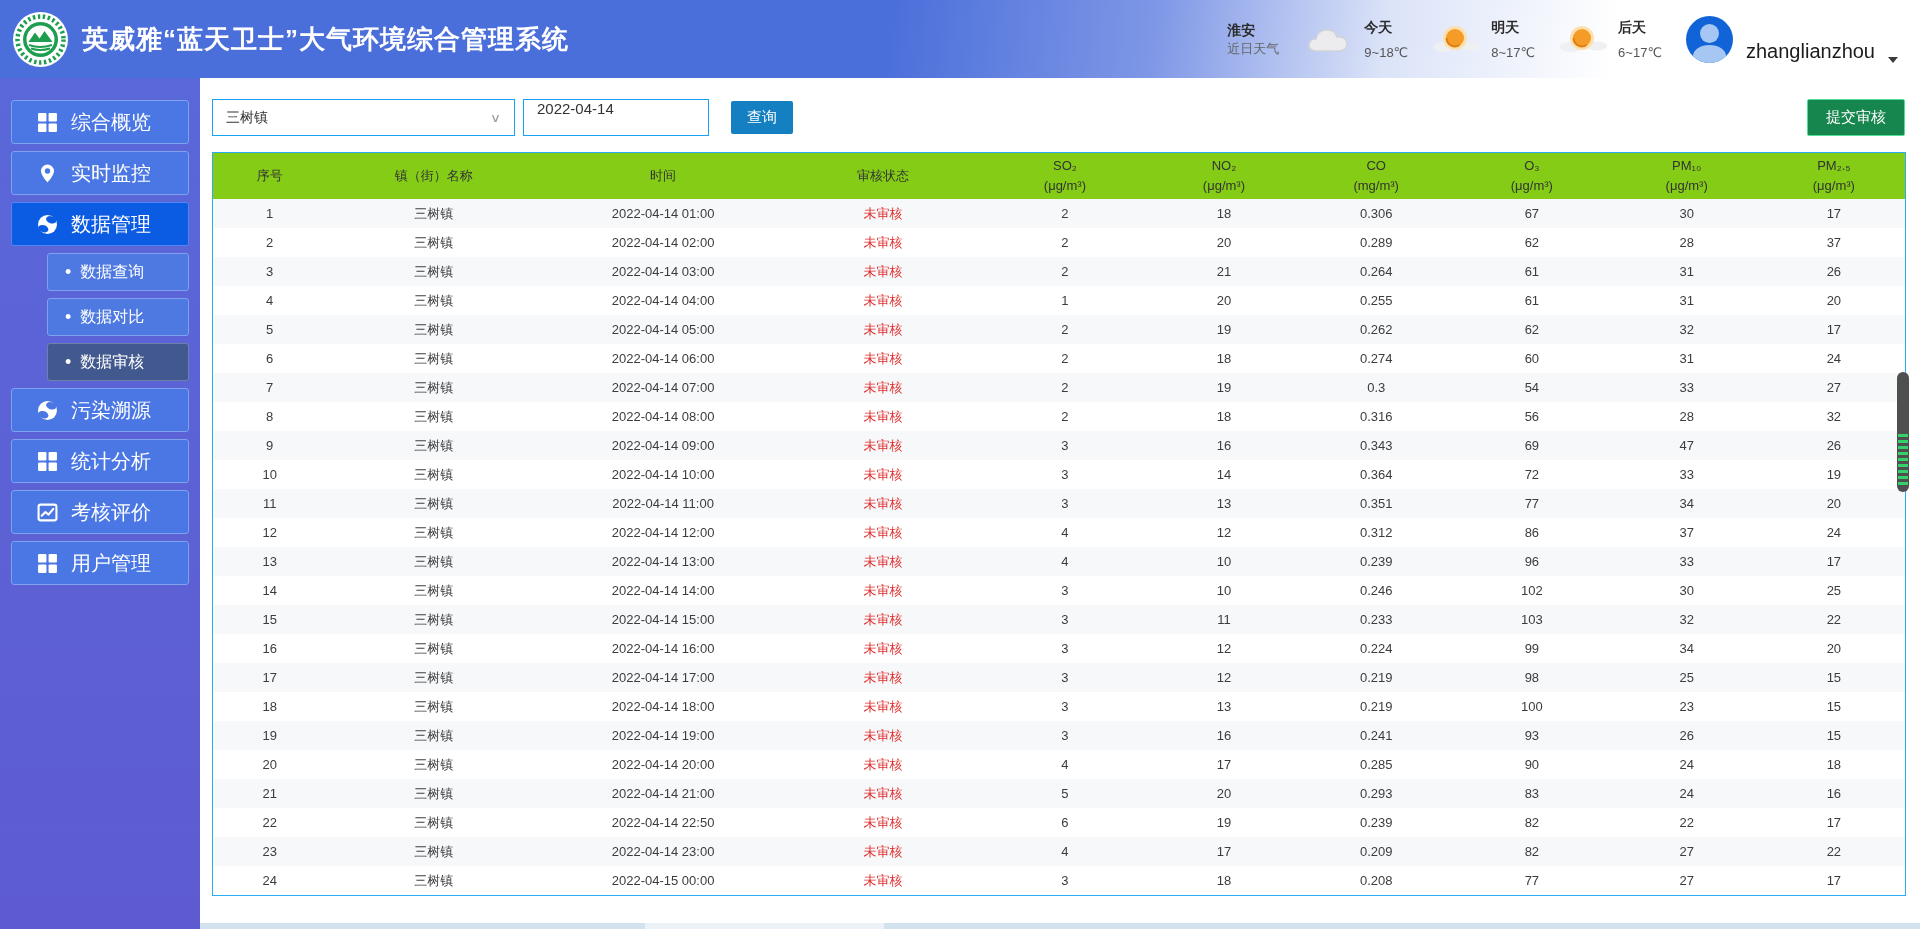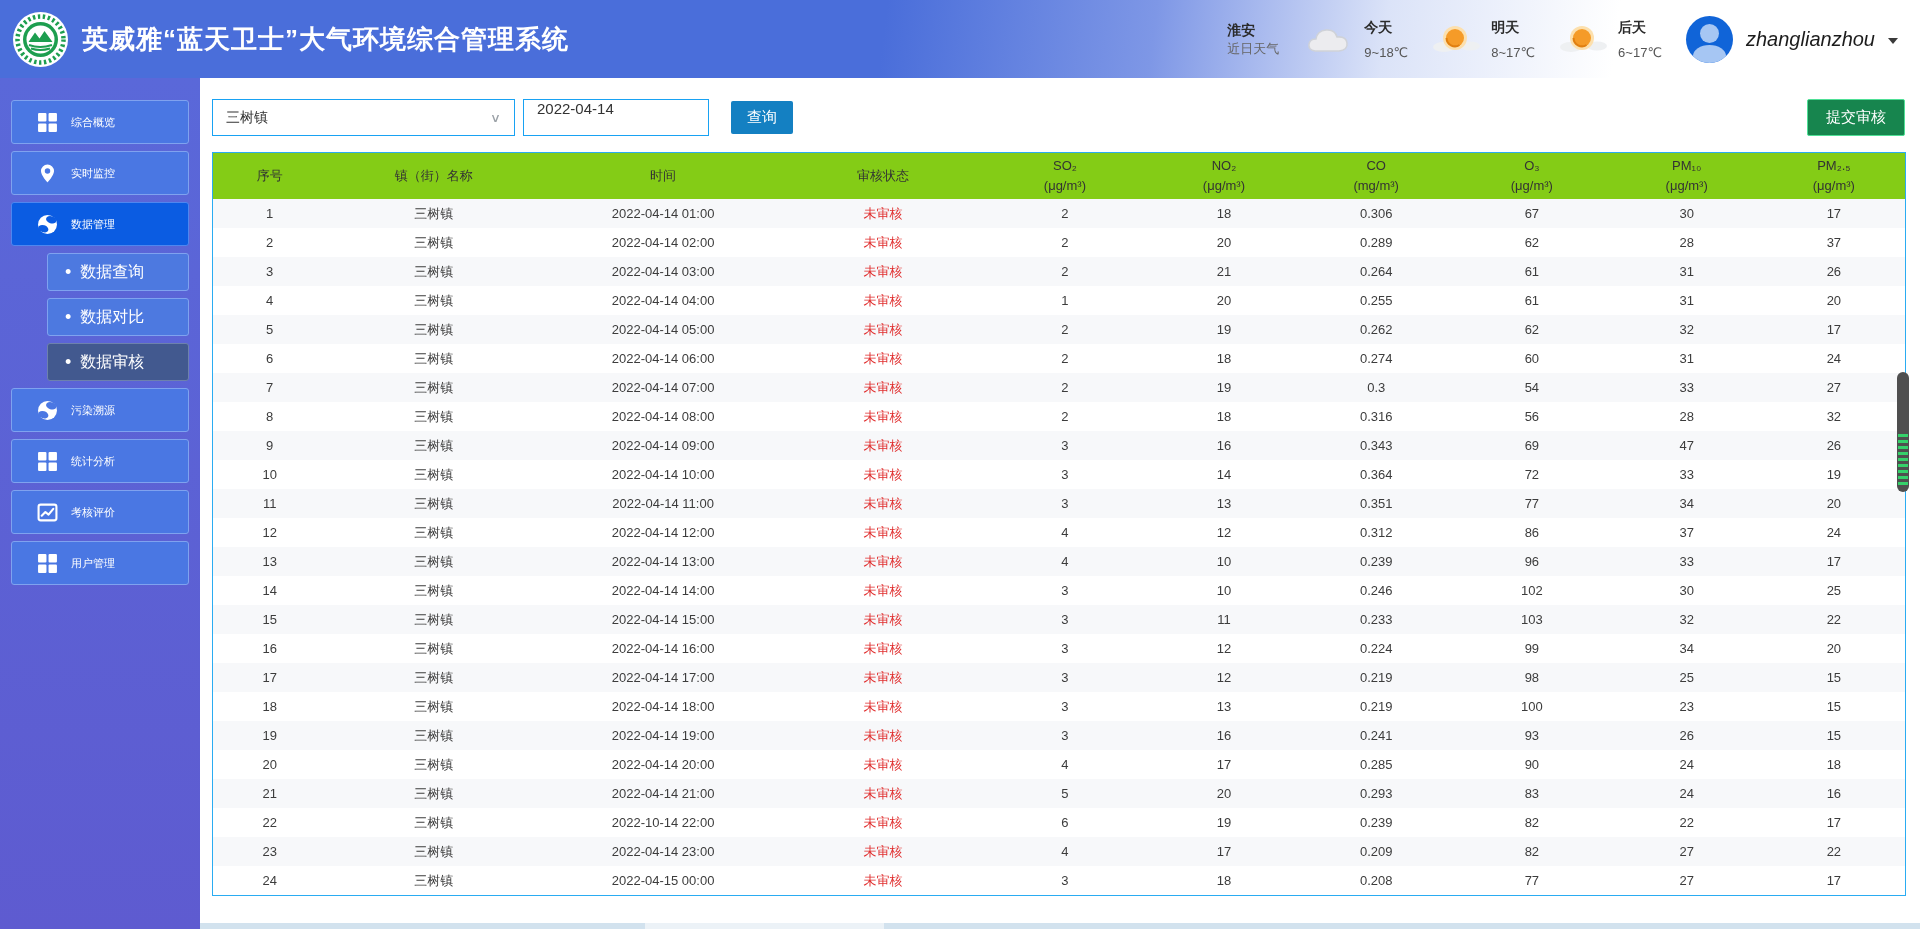--- a/index.html
+++ b/index.html
@@ -20,37 +20,37 @@
   .app-title { color:#fff; font-size:26px; font-weight:bold; letter-spacing:1px; }
 
   .header-right { margin-left:auto; display:flex; align-items:center; padding-right:22px; gap:24px; }
   .city-block { line-height:1.35; }
   .city-name { font-size:14px; font-weight:bold; color:#2b2b2b; }
   .city-sub  { font-size:13px; color:#666; }
   .weather-item { display:flex; align-items:center; gap:9px; }
   .w-icon { width:52px; height:36px; }
   .w-label { font-size:14px; font-weight:bold; color:#2b2b2b; }
   .w-temp  { font-size:13px; color:#555; margin-top:8px; }
-  .user-block { display:flex; align-items:center; gap:13px; cursor:pointer;font-style:italic; }
+  .user-block { display:flex; align-items:flex-end; gap:13px; cursor:pointer; }
   .avatar { width:47px; height:47px; border-radius:50%; background:#1064d8; position:relative; overflow:hidden; }
   .avatar::before { content:""; position:absolute; left:14px; top:8px; width:19px; height:19px; border-radius:50%; background:#a6c6f3; }
   .avatar::after  { content:""; position:absolute; left:7px; top:29px; width:33px; height:22px; border-radius:50% 50% 0 0; background:#a6c6f3; }
   .user-name { font-size:20px; color:#1c1c1c; }
   .user-caret { width:0; height:0; border-left:5px solid transparent; border-right:5px solid transparent; border-top:6px solid #3a3a3a; margin-top:3px; }
 
   
   .sidebar {
     position:absolute; top:78px; left:0; width:200px; height:851px;
     background:linear-gradient(180deg,#5a68d9 0%,#5e5bd0 100%);
     padding-top:22px;
   }
   .side-item {
     margin:0 11px 7px 11px; height:44px;
     background:#4a77e3; border:1px solid #7fa2ef; border-radius:3px;
-    color:#fff; font-size:11px;
+    color:#fff; font-size:20px;
     display:flex; align-items:center; gap:13px; padding-left:25px; cursor:pointer;
   }
   .side-item.active { background:#0b5ce2; border-color:#4f86ef; }
   .side-sub {
     margin:0 11px 7px 47px; height:38px;
     background:#4d79e0; border:1px solid #7fa2ef; border-radius:3px;
     color:#fff; font-size:16px;
     display:flex; align-items:center; gap:9px; padding-left:17px; cursor:pointer;
   }
   .side-sub.selected { background:#42598f; border-color:#6d81ad; }
@@ -564,21 +564,21 @@
           <div class="td">5</div>
           <div class="td">20</div>
           <div class="td">0.293</div>
           <div class="td">83</div>
           <div class="td">24</div>
           <div class="td">16</div>
         </div>
         <div class="tr">
           <div class="td">22</div>
           <div class="td">三树镇</div>
-          <div class="td">2022-10-14 22:00</div>
+          <div class="td">2022-04-14 22:50</div>
           <div class="td status">未审核</div>
           <div class="td">6</div>
           <div class="td">19</div>
           <div class="td">0.239</div>
           <div class="td">82</div>
           <div class="td">22</div>
           <div class="td">17</div>
         </div>
         <div class="tr">
           <div class="td">23</div>

